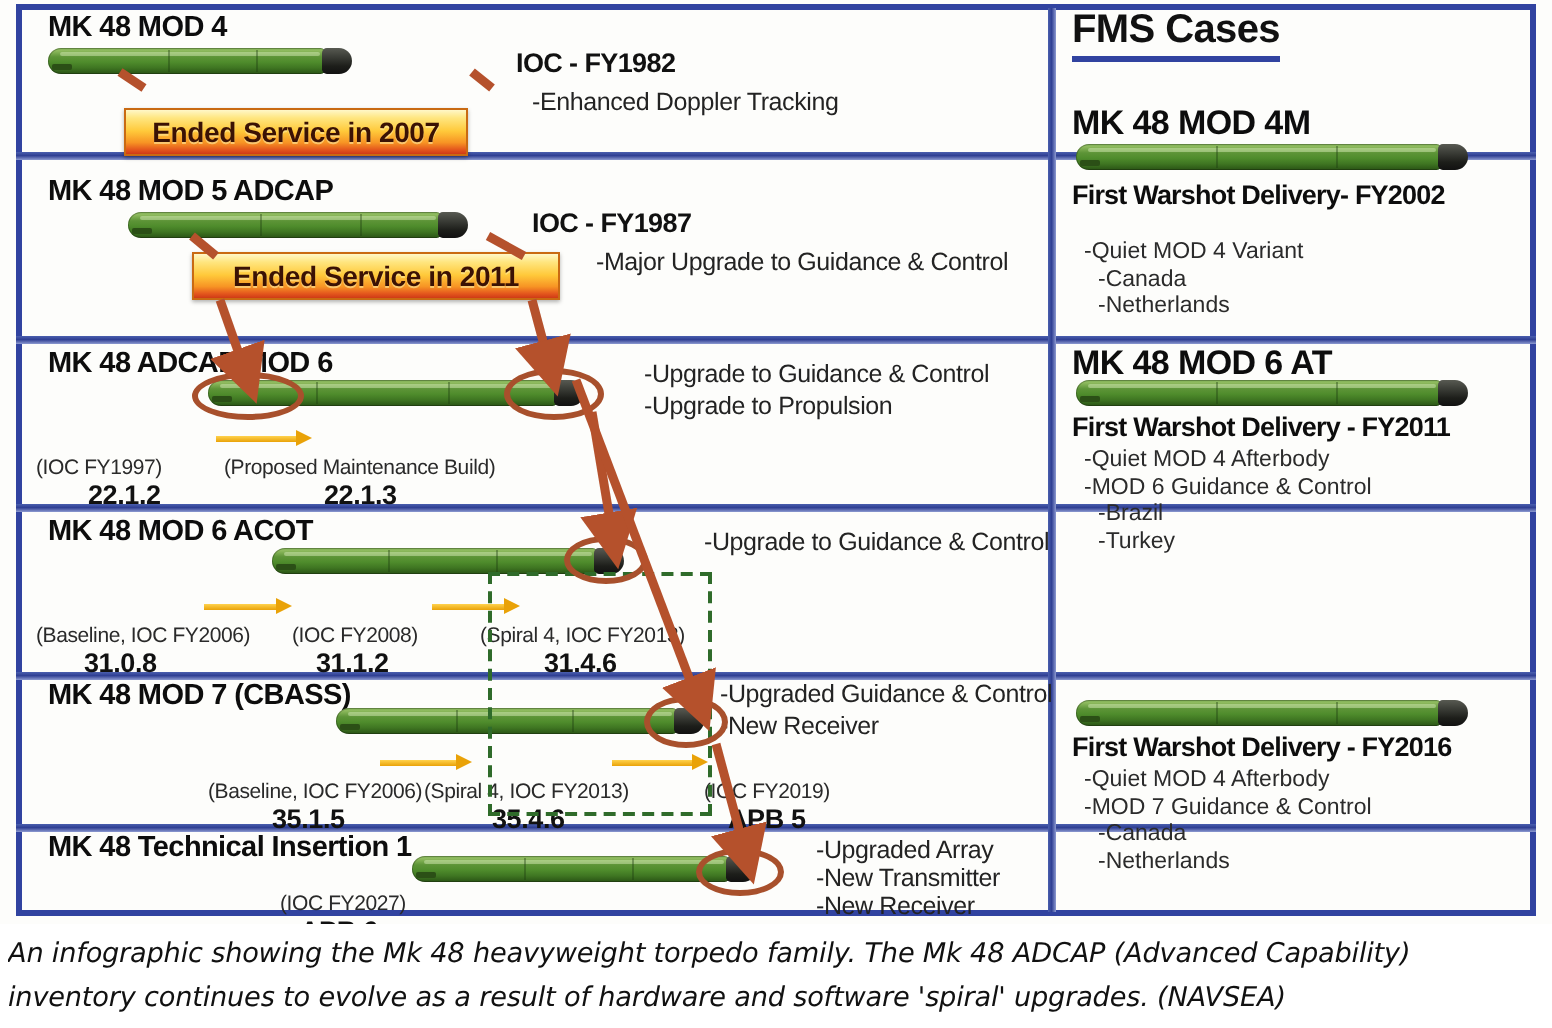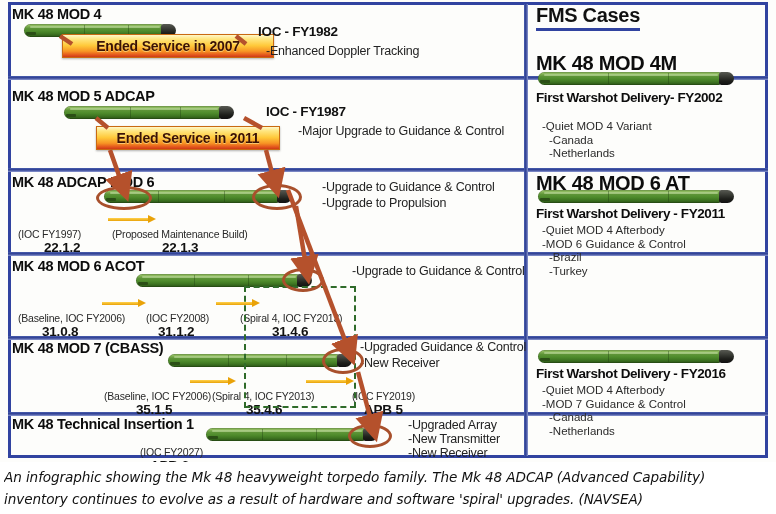--- a/index.html
+++ b/index.html
@@ -19,32 +19,32 @@
   .hdiv{position:absolute;left:8px;width:760px;height:4px;
         background:linear-gradient(to bottom,#4a5fae 0%,#2f3f93 45%,#8d9ad1 100%);}
   .vdiv{position:absolute;top:4px;width:4px;height:452px;
         background:linear-gradient(to right,#4a5fae 0%,#2f3f93 45%,#8d9ad1 100%);}
   .outer-top{position:absolute;left:8px;top:2px;width:760px;height:3px;background:#3143a0;}
   .outer-left{position:absolute;left:8px;top:2px;width:3px;height:455px;background:#3143a0;}
   .outer-right{position:absolute;left:765px;top:2px;width:3px;height:455px;background:#3143a0;}
   .outer-bot{position:absolute;left:8px;top:455px;width:760px;height:3px;background:#3143a0;}
 
   
-  .row{position:absolute;left:12px;}
+  .row{position:absolute;left:24px;}
   .rowtitle{
     font-weight:bold;font-size:14.5px;color:#0d0d0d;
     letter-spacing:-0.3px;white-space:nowrap;
   }
   .right-col{position:absolute;left:536px;}
   .fms-head{
     font-weight:bold;font-size:20px;color:#111;
     border-bottom:3px solid #3143a0;display:inline-block;
     padding-bottom:1px;letter-spacing:-0.3px;
   }
-  .fms-title{font-weight:bold;font-size:20px;color:#0d0d0d;letter-spacing:-0.3px;white-space:nowrap;}
+  .fms-title{font-weight:bold;font-size:17px;color:#0d0d0d;letter-spacing:-0.3px;white-space:nowrap;}
   .fms-deliv{font-weight:bold;font-size:13.5px;color:#0d0d0d;letter-spacing:-0.4px;white-space:nowrap;}
   .fms-bullet{font-size:11.5px;color:#2b2b2b;line-height:13.5px;white-space:nowrap;}
   .fms-sub{font-size:11.5px;color:#2b2b2b;line-height:13.5px;white-space:nowrap;padding-left:13px;}
 
   
   .torp{position:absolute;height:13px;}
   .torp .body{
     position:absolute;left:0;top:0;right:13px;height:13px;
     border-radius:7px 3px 3px 7px;
     background:
@@ -142,21 +142,21 @@
     <div class="rowtitle">MK 48 MOD 4</div>
   </div>
   <div class="torp" style="left:24px;top:24px;width:152px">
     <div class="body"></div>
     <div class="hilite"></div>
     <div class="tailfin"></div>
     <div class="seam" style="left:60px"></div>
     <div class="seam" style="left:104px"></div>
     <div class="nose"></div>
   </div>
-  <div class="banner" style="left:62px;top:34px;width:212px">
+  <div class="banner" style="left:62px;top:54px;width:172px">
     <span>Ended Service in 2007</span>
   </div>
   <div class="ioc" style="left:258px;top:24px">IOC - FY1982</div>
   <div class="note" style="left:266px;top:44px">-Enhanced Doppler Tracking</div>
 
   <div class="row" style="top:88px">
     <div class="rowtitle">MK 48 MOD 5 ADCAP</div>
   </div>
   <div class="torp" style="left:64px;top:106px;width:170px">
     <div class="body"></div>

